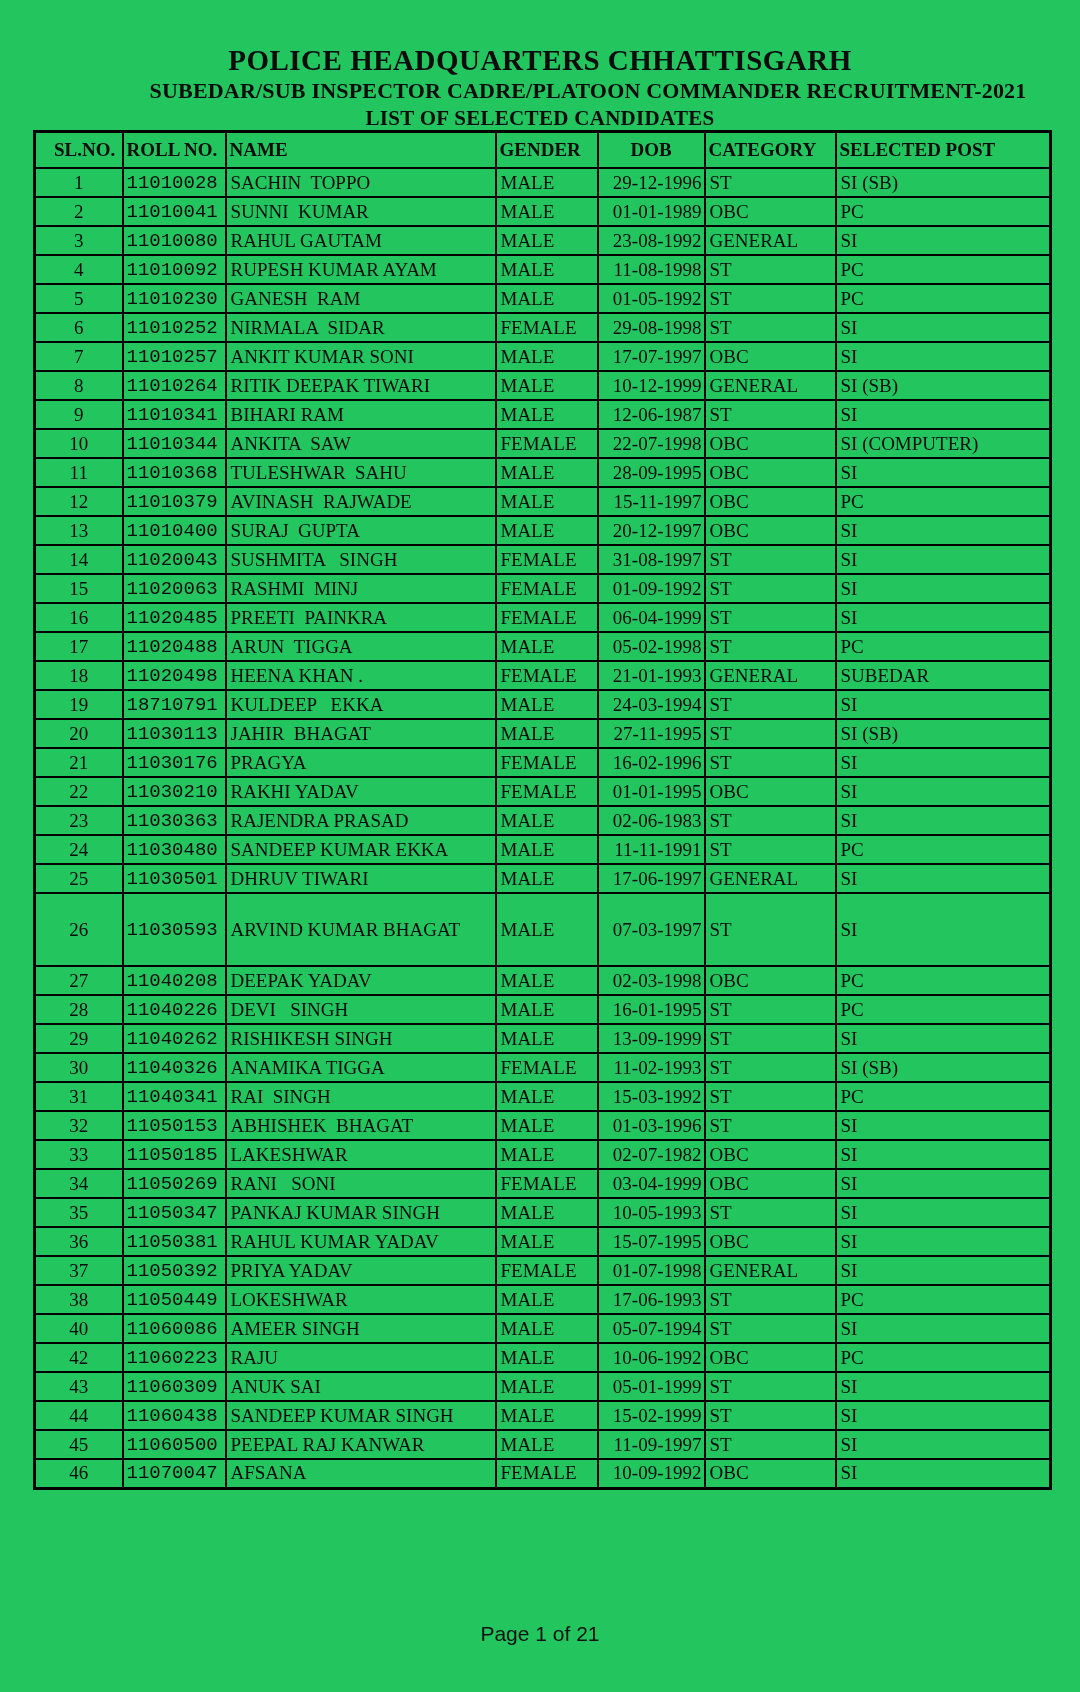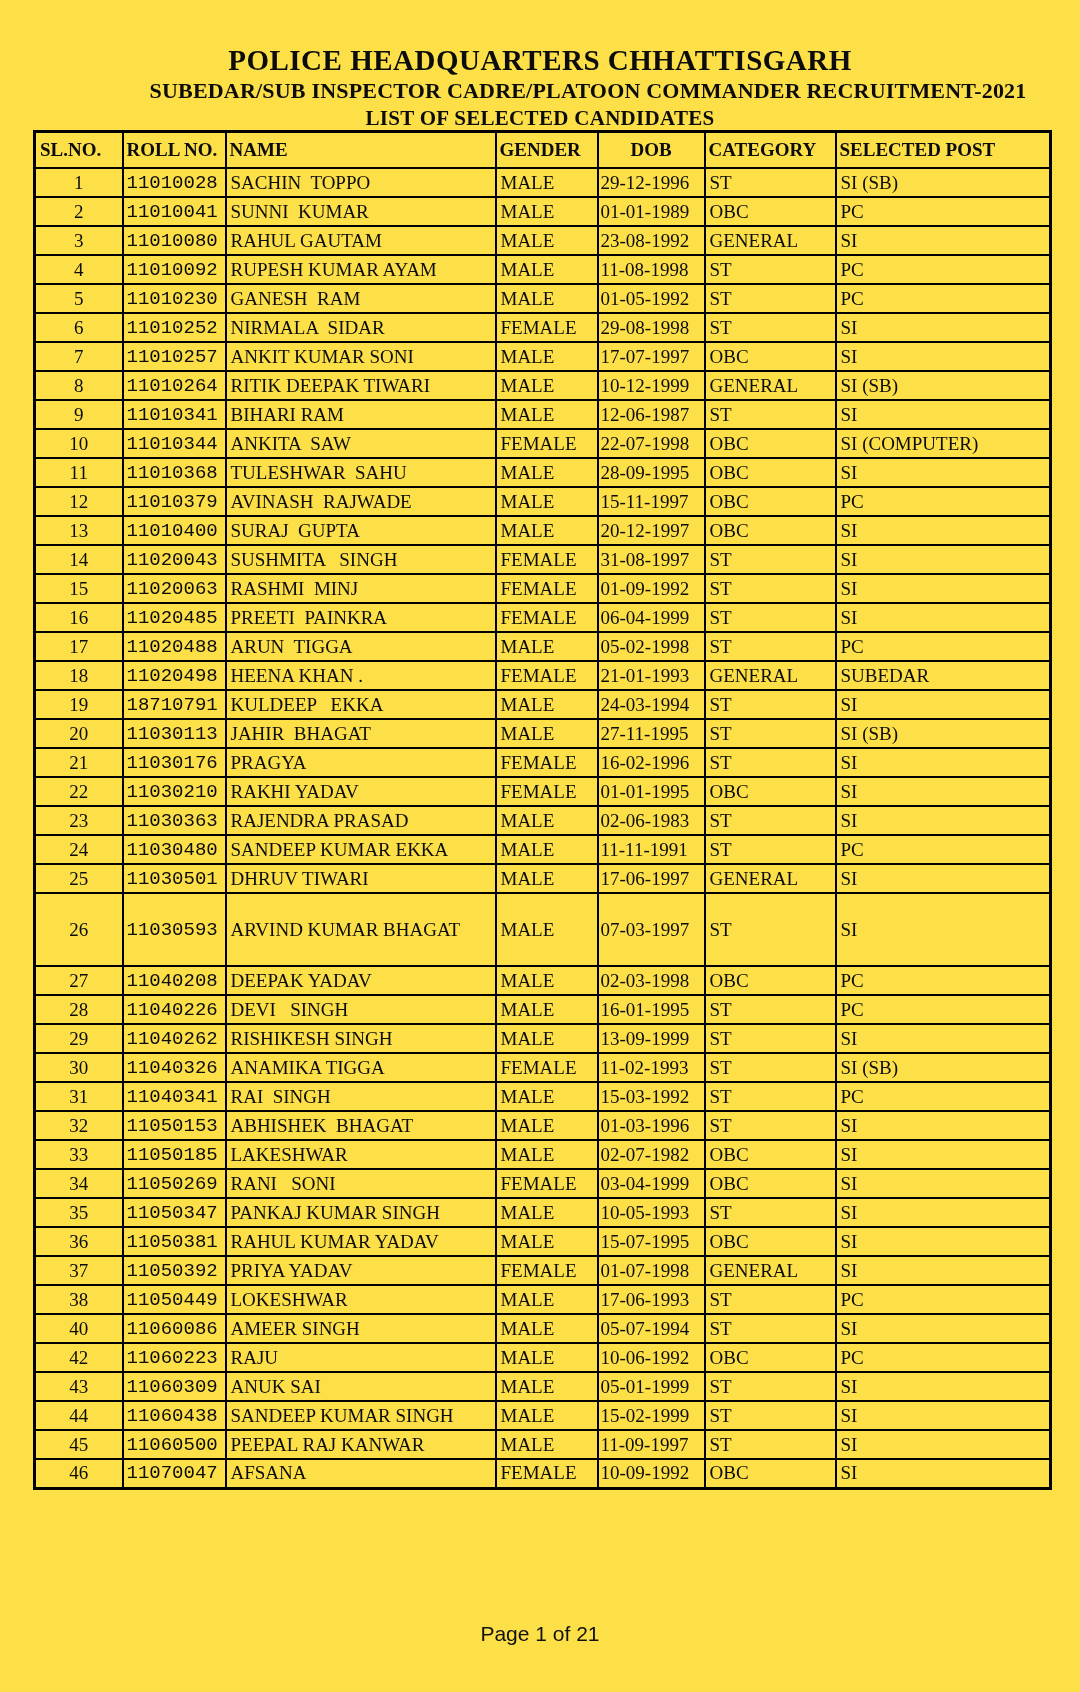--- a/index.html
+++ b/index.html
@@ -1,20 +1,20 @@
 <!DOCTYPE html>
 <html><head>
 <meta charset="utf-8">
 <style>
   html, body { margin: 0; padding: 0; background: #ffffff; }
   .page {
     position: relative;
     width: 1080px;
     height: 1692px;
-    background: #fde047;
+    background: #22c55e;
     font-family: "Liberation Serif", serif;
     color: #0c0c0c;
     overflow: hidden;
   }
   .title1 {
     position: absolute; top: 44px; left: 0; width: 100%;
     text-align: center; font-weight: bold; font-size: 29px;
     letter-spacing: 0.5px;
   }
   .title2 {
@@ -49,28 +49,28 @@
     white-space: pre;
     vertical-align: middle;
     font-weight: normal;
   }
   thead th {
     font-weight: bold;
     height: 34px;
     text-align: left;
     padding: 0 3px;
   }
-  thead th:nth-child(1) { padding-left: 4px; }
+  thead th:nth-child(1) { padding-left: 18px; }
   thead th:nth-child(5) { text-align: center; }
   tbody tr { height: 29px; }
   tbody tr:nth-child(26) { height: 73px; }
   td { padding: 0 4px; }
   td:nth-child(1) { text-align: center; padding: 0; }
   td:nth-child(2) { text-align: left; padding: 0 3px; font-family: Liberation Mono, monospace; }
-  td:nth-child(5) { text-align: left; padding: 0 2px; }
+  td:nth-child(5) { text-align: right; padding: 0 2px; }
   .footer {
     position: absolute; top: 1622px; left: 0; width: 100%;
     text-align: center;
     font-family: "Liberation Sans", sans-serif;
     font-size: 21px;
     color: #111;
   }
 </style>
 </head>
 <body>

